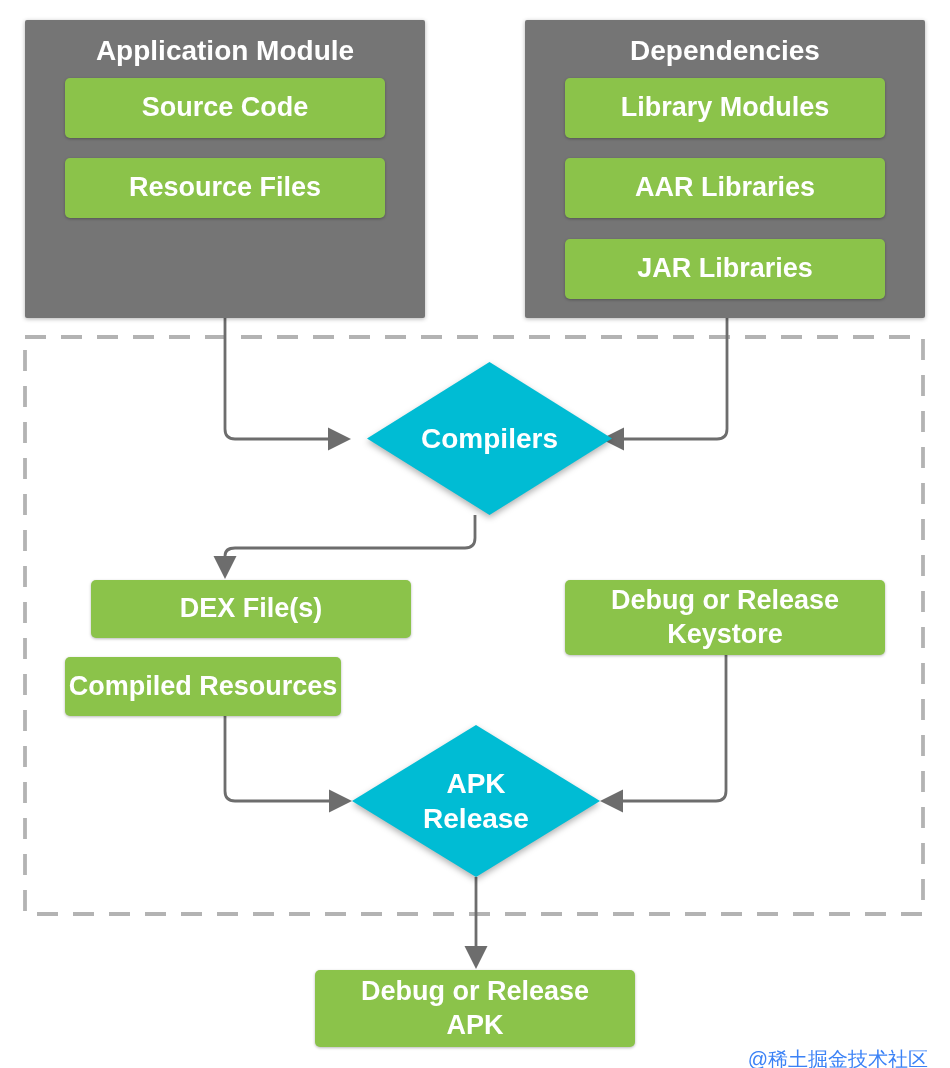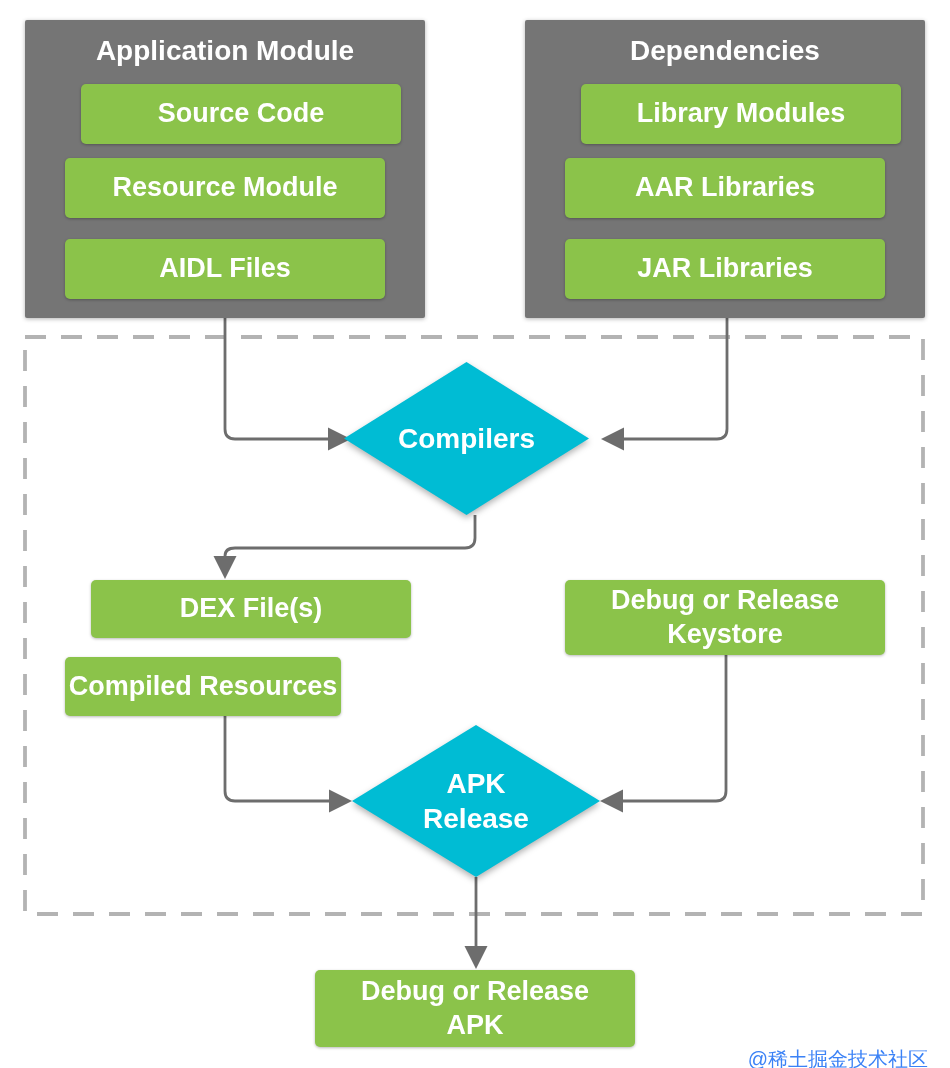--- a/index.html
+++ b/index.html
@@ -48,21 +48,21 @@
     font-weight: bold;
     text-align: center;
     display: flex;
     flex-direction: column;
     align-items: center;
     justify-content: center;
     z-index: 1;
     line-height: 1.25;
   }
   .group-box .leaf { left: 40px; width: 320px; height: 60px; }
-  .leaf.item-0 { top: 64px; margin-left: 16px; }
+  .leaf.item-0 { top: 58px; }
   .leaf.item-1 { top: 138px; }
   .leaf.item-2 { top: 219px; }
   
   .diamond {
     position: absolute;
     z-index: 1;
     filter: drop-shadow(0 3px 3px rgba(0,0,0,0.30));
   }
   .diamond .shape {
     width: 100%; height: 100%;
@@ -71,21 +71,21 @@
     display: flex;
     flex-direction: column;
     align-items: center;
     justify-content: center;
     color: #ffffff;
     font-size: 28px;
     font-weight: bold;
     text-align: center;
     line-height: 1.25;
   }
-  #compilers-diamond   { left: 344px; top: 362px; width: 245px; height: 153px; }
+  #compilers-diamond   { left: 367px; top: 362px; width: 245px; height: 153px; }
   #apk-packager-diamond{ left: 352px; top: 725px; width: 248px; height: 152px; }
   #dex-box                { left: 65px;  top: 580px; width: 320px; height: 58px; margin-left: 26px; }
   #compiled-resources-box { left: 65px;  top: 657px; width: 276px; height: 59px; justify-content: center; }
   #keystore-box           { left: 565px; top: 580px; width: 320px; height: 75px; }
   #apk-box                { left: 315px; top: 970px; width: 320px; height: 77px; }
   
   #managed-note {
     position: absolute;
     left: 47px; top: 849px;
     color: #b5b5b5;
@@ -143,24 +143,21 @@
       <polygon points="476,969 464.5,946 487.5,946" fill="#6d6d6d" stroke="none"></polygon>
     </g>
   </svg>
 
   <div class="group-box" style="left:25px; top:20px;">
     <div class="group-title">Application Module</div>
     <div class="leaf item-0">
       <span>Source Code</span>
     </div>
     <div class="leaf item-1">
-      <span>Resource Module</span>
-    </div>
-    <div class="leaf item-2">
-      <span>AIDL Files</span>
+      <span>Resource Files</span>
     </div>
   </div>
 
   <div class="group-box" style="left:525px; top:20px;text-decoration:underline;">
     <div class="group-title">Dependencies</div>
     <div class="leaf item-0">
       <span>Library Modules</span>
     </div>
     <div class="leaf item-1">
       <span>AAR Libraries</span>

